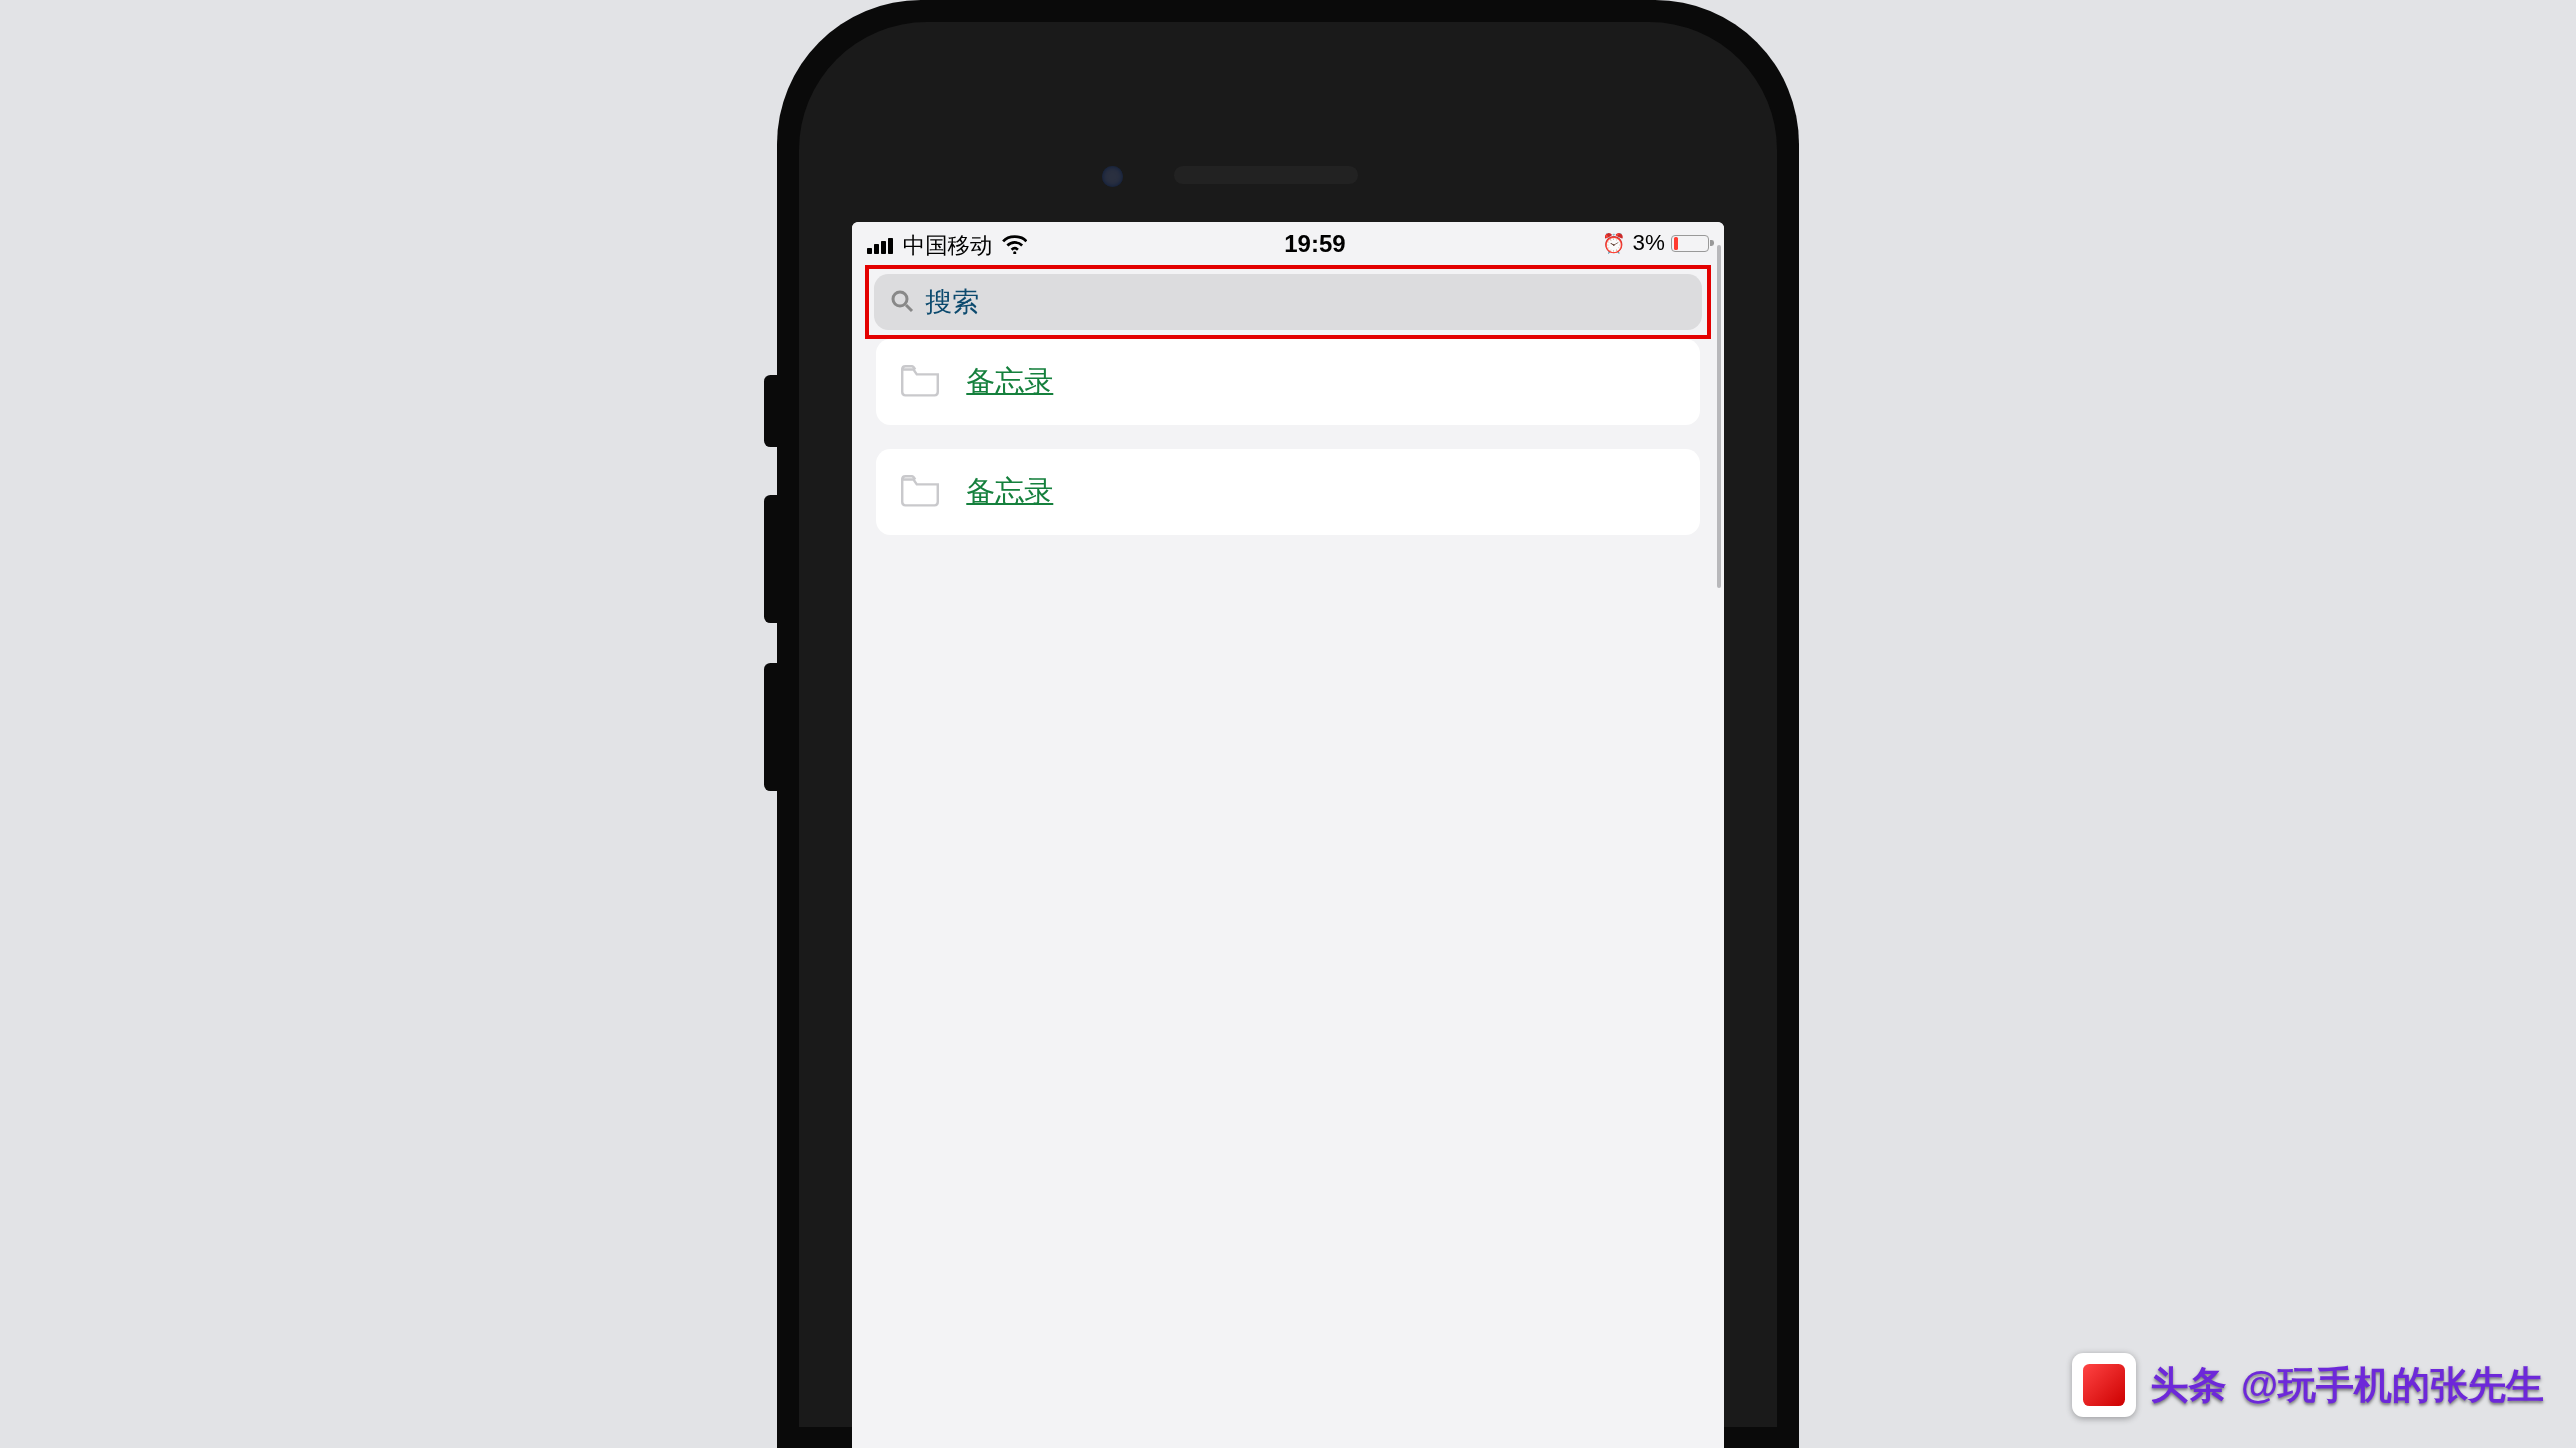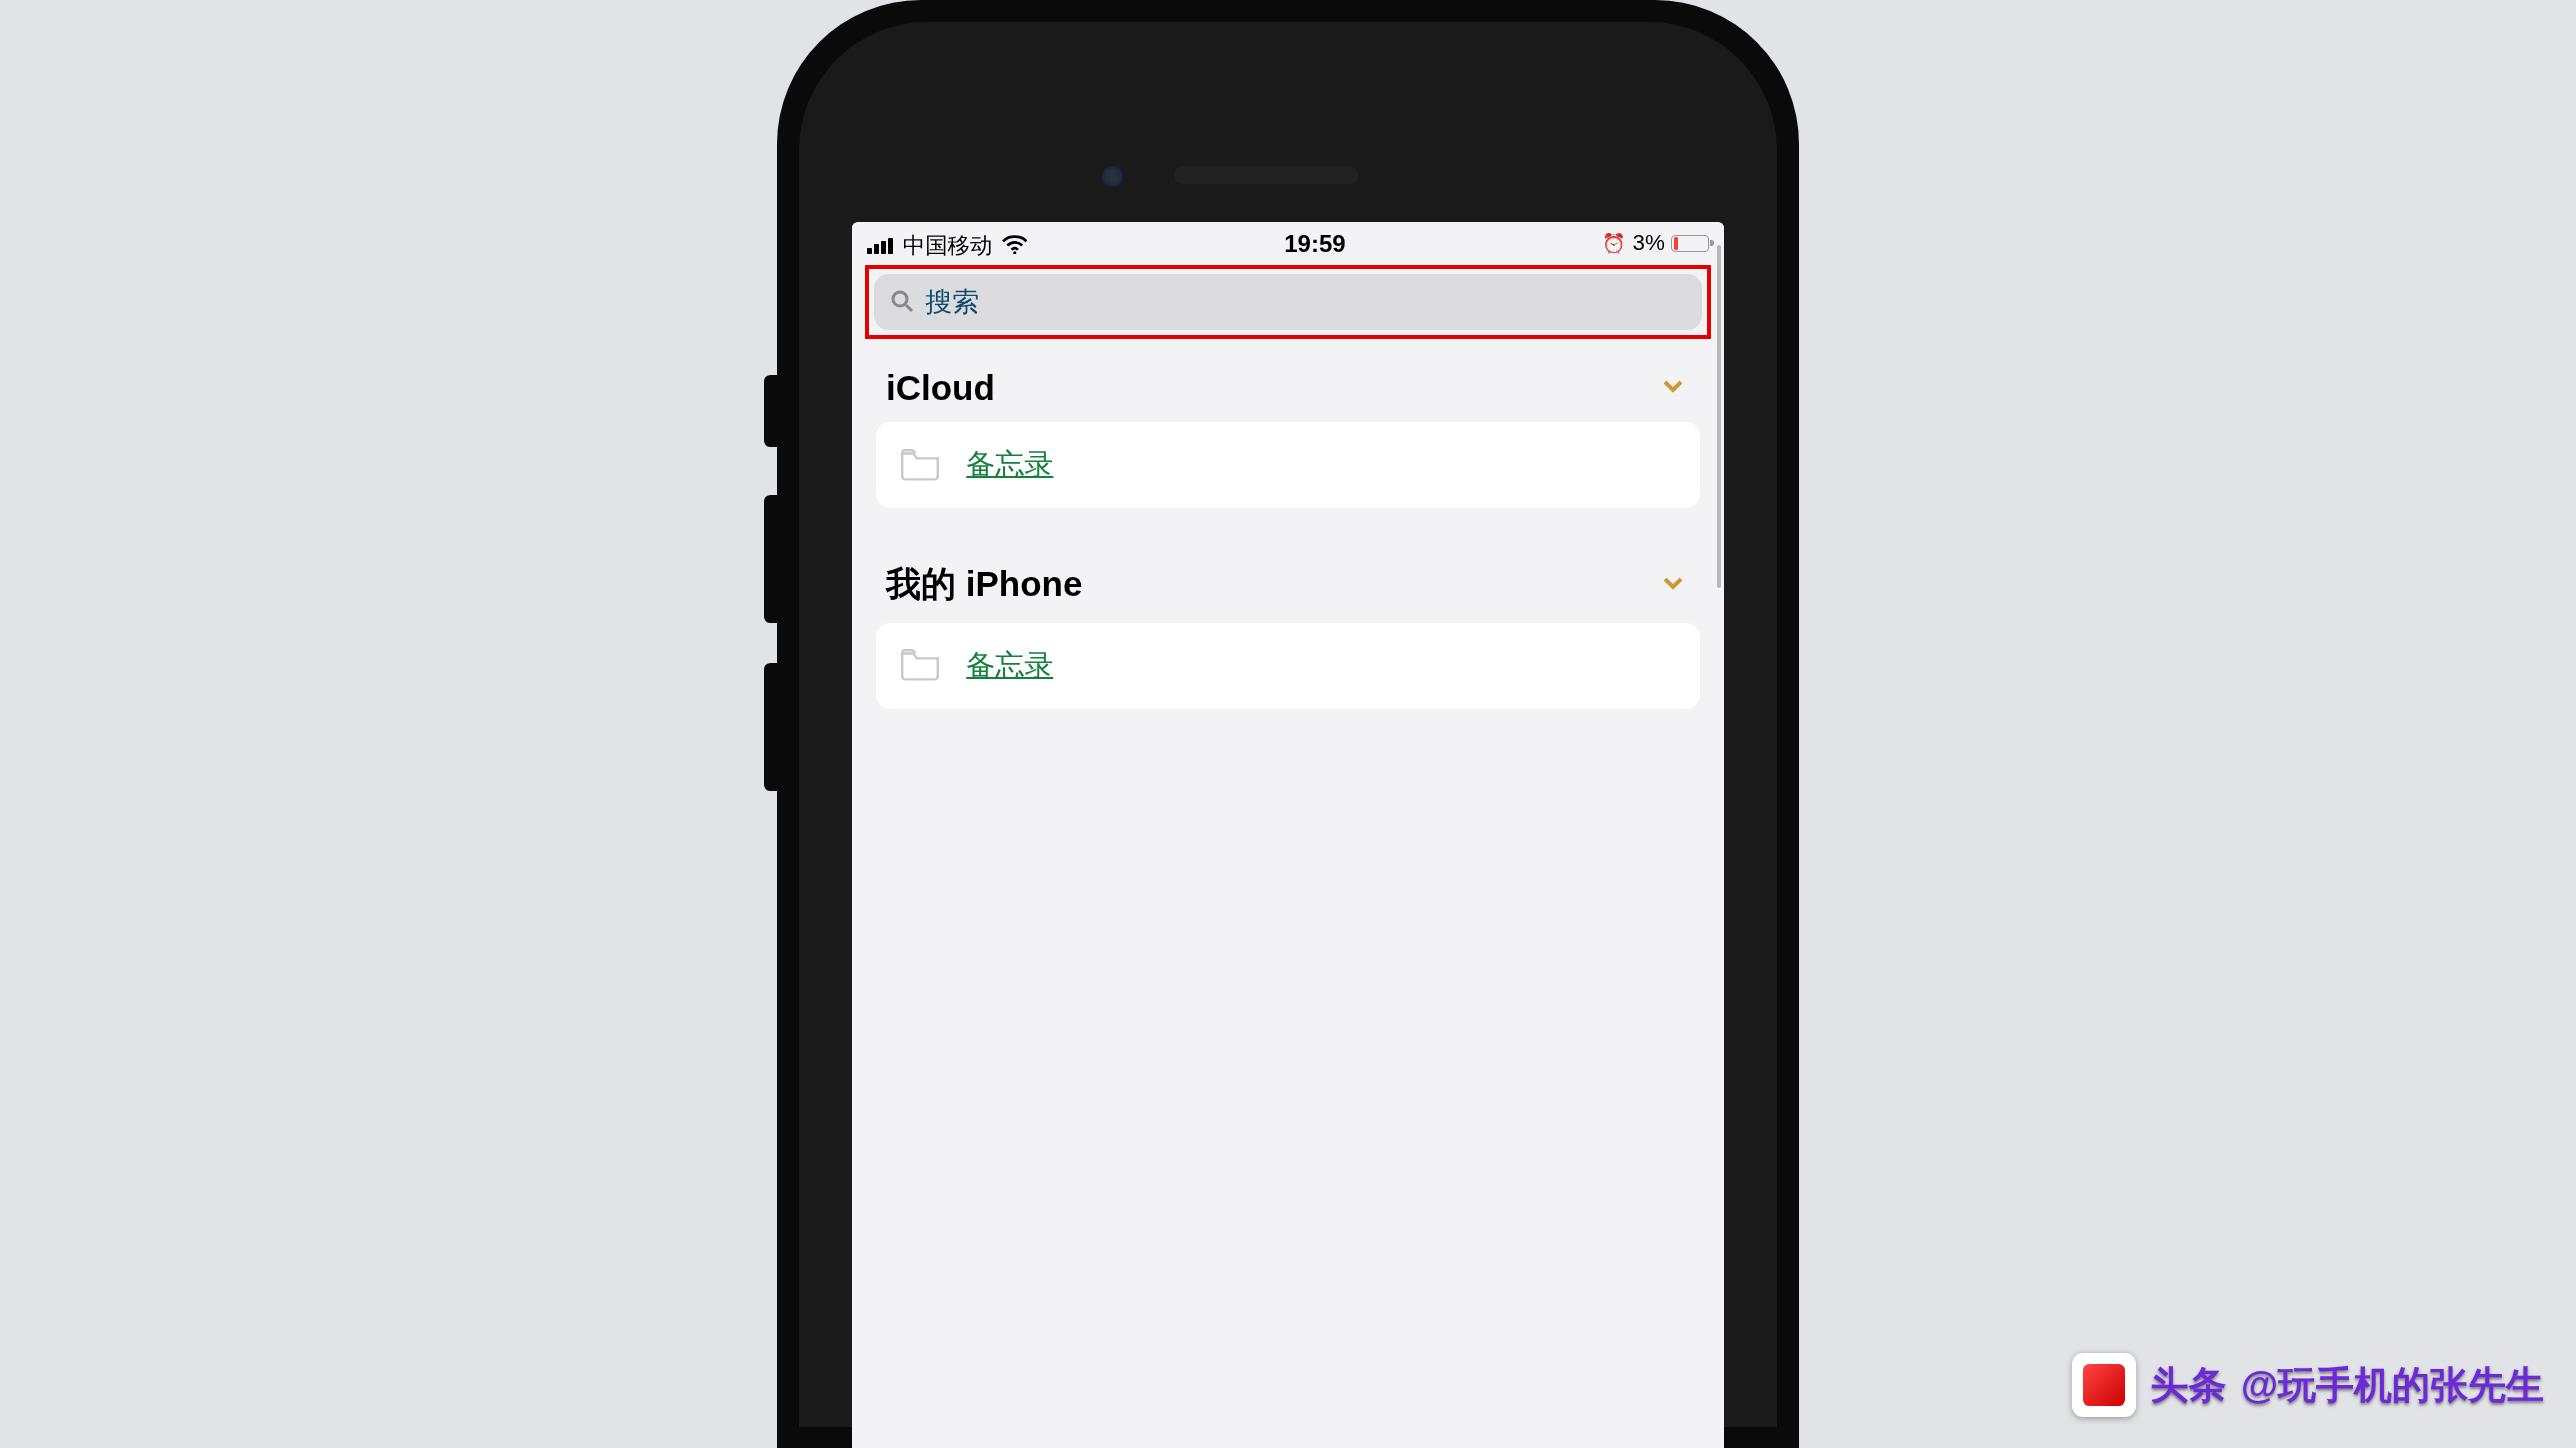--- a/index.html
+++ b/index.html
@@ -235,47 +235,31 @@
             <svg viewBox="0 0 24 24">
                 <circle cx="10" cy="10" r="7"></circle>
                 <line x1="16" y1="16" x2="22" y2="22"></line>
               </svg>
           </span>
           <span class="search-placeholder">搜索</span>
         </div>
       </div>
 
       <div class="section">
-        <div class="section-header">
-          <span class="section-title">iCloud</span>
-          <span class="chevron-icon">
-            <svg viewBox="0 0 24 24">
-                <polyline points="4 8 12 16 20 8"></polyline>
-              </svg>
-          </span>
-        </div>
         <div class="folder-item">
           <span class="folder-icon">
             <svg viewBox="0 0 52 42">
                 <path d="M4 8 L18 8 L22 14 L48 14 L48 36 Q48 40 44 40 L8 40 Q4 40 4 36 Z M4 8 Q4 4 8 4 L16 4 Q18 4 20 8"></path>
               </svg>
           </span>
           <span class="folder-label">备忘录</span>
         </div>
       </div>
 
       <div class="section">
-        <div class="section-header">
-          <span class="section-title">我的 iPhone</span>
-          <span class="chevron-icon">
-            <svg viewBox="0 0 24 24">
-                <polyline points="4 8 12 16 20 8"></polyline>
-              </svg>
-          </span>
-        </div>
         <div class="folder-item">
           <span class="folder-icon">
             <svg viewBox="0 0 52 42">
                 <path d="M4 8 L18 8 L22 14 L48 14 L48 36 Q48 40 44 40 L8 40 Q4 40 4 36 Z M4 8 Q4 4 8 4 L16 4 Q18 4 20 8"></path>
               </svg>
           </span>
           <span class="folder-label">备忘录</span>
         </div>
       </div>
 

